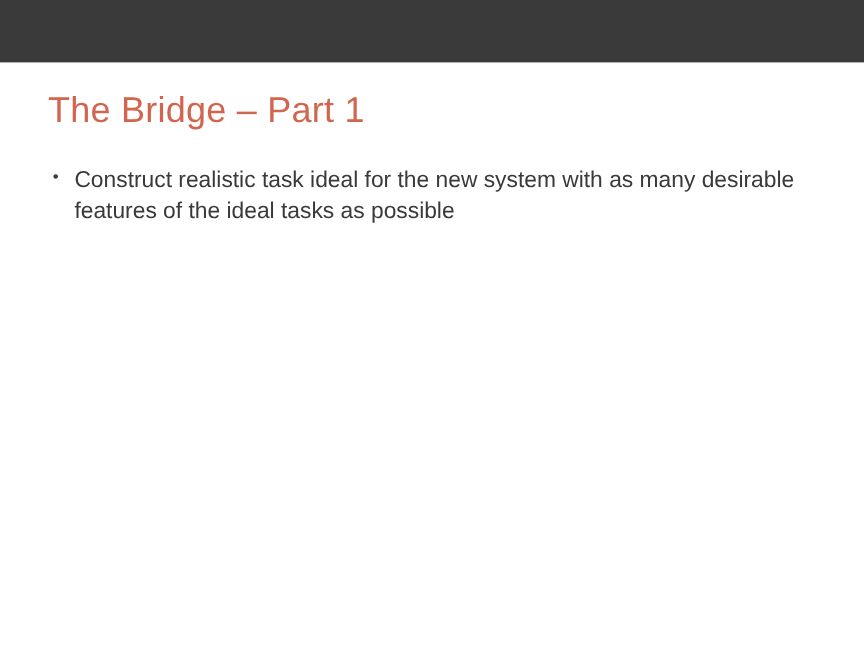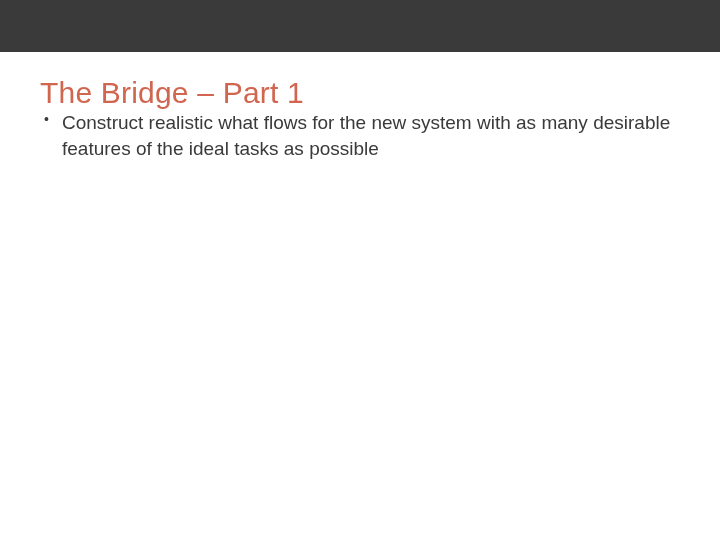--- a/index.html
+++ b/index.html
@@ -20,20 +20,21 @@
       height: 52px;
       background: #3a3a3a;
     }
     .content {
       padding: 24px 40px 0 40px;
     }
     .title {
       color: #d1654f;
       font-size: 30px;
       font-weight: normal;
+      margin-bottom: 28px;
       letter-spacing: 0.2px;
     }
     .bullets {
       list-style: none;
       padding-left: 4px;
     }
     .bullets li {
       color: #3a3a3a;
       font-size: 19px;
       line-height: 1.35;
@@ -51,15 +52,15 @@
     }
   </style>
 </head>
 <body>
 
 <div class="top-bar"></div>
 
 <div class="content">
   <h1 class="title">The Bridge – Part 1</h1>
   <ul class="bullets">
-    <li>Construct realistic what flows for the new system with as many desirable features of the ideal tasks as possible</li>
+    <li>Construct realistic task ideal for the new system with as many desirable features of the ideal tasks as possible</li>
   </ul>
 </div>
 
 </body></html>

